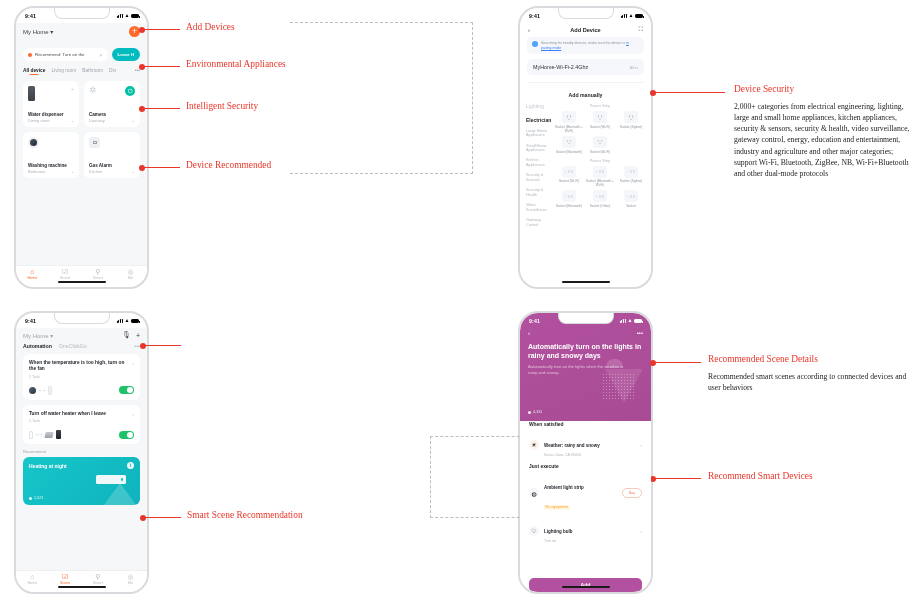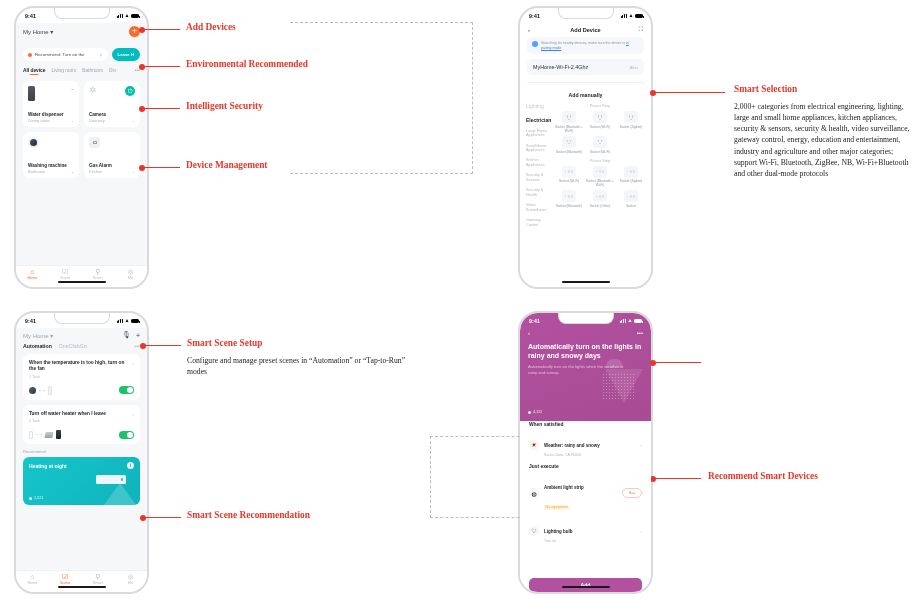--- a/index.html
+++ b/index.html
@@ -192,21 +192,21 @@
   .row-txt { flex: 1; }
   .row-t { font-size: 4.5px; color: #22262c; font-weight: bold; }
   .row-s { font-size: 3.6px; color: #aeb3bb; margin-top: 1.6px; }
   .row-s.warn { color: #f5a623; background: #fff6e3; display: inline-block; padding: .4px 1.6px; border-radius: 1px; }
   .row-arrow { color: #c6cbd3; font-size: 5px; }
   .buy-btn { border: .5px solid #f7c9b6; color: #f08a5d; font-size: 3.7px; border-radius: 6px; padding: 2px 6px; }
   .add-btn { margin: 6px 9px 0; background: #b2519f; color: #fff; text-align: center; font-size: 5.2px; font-weight: bold; border-radius: 5px; height: 14px; line-height: 14px; }
 
   
   .anno { position: absolute; }
-  .anno-h { color: #e8372a; font-weight: bold; font-family: "Liberation Serif", serif; font-size: 9.4px; white-space: nowrap; }
+  .anno-h { color: #e8372a; font-weight: normal; font-family: "Liberation Serif", serif; font-size: 9.4px; white-space: nowrap; }
   .anno-b { color: #1d1d1d; font-family: "Liberation Serif", serif; font-size: 7.7px; line-height: 1.45; }
   .leader { position: absolute; height: 1.4px; background: #e8372a; }
   .leader:before { content: ''; position: absolute; left: -4.6px; top: -2.3px; width: 6px; height: 6px; border-radius: 50%; background: #e8372a; }
   .dashed { position: absolute; border: 1.2px dashed #b9bdc4; }
 </style>
 </head>
 <body>
 
 <div class="stage">
 
@@ -677,43 +677,43 @@
   <div class="leader" style="left:655px;top:478px;width:46px"></div>
 
   <div class="dashed" style="left:290px;top:22px;width:183px;height:152px;border-color:#b9bdc4;border-top-style:dashed;border-left:none;border-bottom-style:dashed;border-right-style:dashed;"></div>
   <div class="dashed" style="left:430px;top:436px;width:105px;height:82px;border-top-style:dashed;border-left-style:dashed;border-bottom-style:dashed;border-right:none;"></div>
 
   <div class="anno" style="left:186px;top:22px">
     <div class="anno-h">Add Devices</div>
   </div>
 
   <div class="anno" style="left:186px;top:59px">
-    <div class="anno-h">Environmental Recommended</div>
+    <div class="anno-h">Environmental Appliances</div>
   </div>
 
   <div class="anno" style="left:186px;top:101px;width:210px">
     <div class="anno-h">Intelligent Security</div>
   </div>
 
   <div class="anno" style="left:186px;top:160px;width:200px">
-    <div class="anno-h">Device Management</div>
+    <div class="anno-h">Device Recommended</div>
   </div>
 
   <div class="anno" style="left:734px;top:84px;width:176px">
-    <div class="anno-h">Smart Selection</div>
+    <div class="anno-h">Device Security</div>
     <div class="anno-b" style="margin-top:7px">2,000+ categories from electrical engineering, lighting, large and small home appliances, kitchen appliances, security &amp; sensors, security &amp; health, video surveillance, gateway control, energy, education and entertainment, industry and agriculture and other major categories; support Wi-Fi, Bluetooth, ZigBee, NB, Wi-Fi+Bluetooth and other dual-mode protocols</div>
   </div>
 
-  <div class="anno" style="left:187px;top:338px;width:240px">
-    <div class="anno-h">Smart Scene Setup</div>
-    <div class="anno-b" style="margin-top:7px">Configure and manage preset scenes in “Automation” or “Tap-to-Run” modes</div>
-  </div>
 
   <div class="anno" style="left:187px;top:510px">
     <div class="anno-h">Smart Scene Recommendation</div>
   </div>
 
+  <div class="anno" style="left:708px;top:354px;width:200px">
+    <div class="anno-h">Recommended Scene Details</div>
+    <div class="anno-b" style="margin-top:7px">Recommended smart scenes according to connected devices and user behaviors</div>
+  </div>
 
   <div class="anno" style="left:708px;top:471px">
     <div class="anno-h">Recommend Smart Devices</div>
   </div>
 
 </div>
 
 </body></html>

